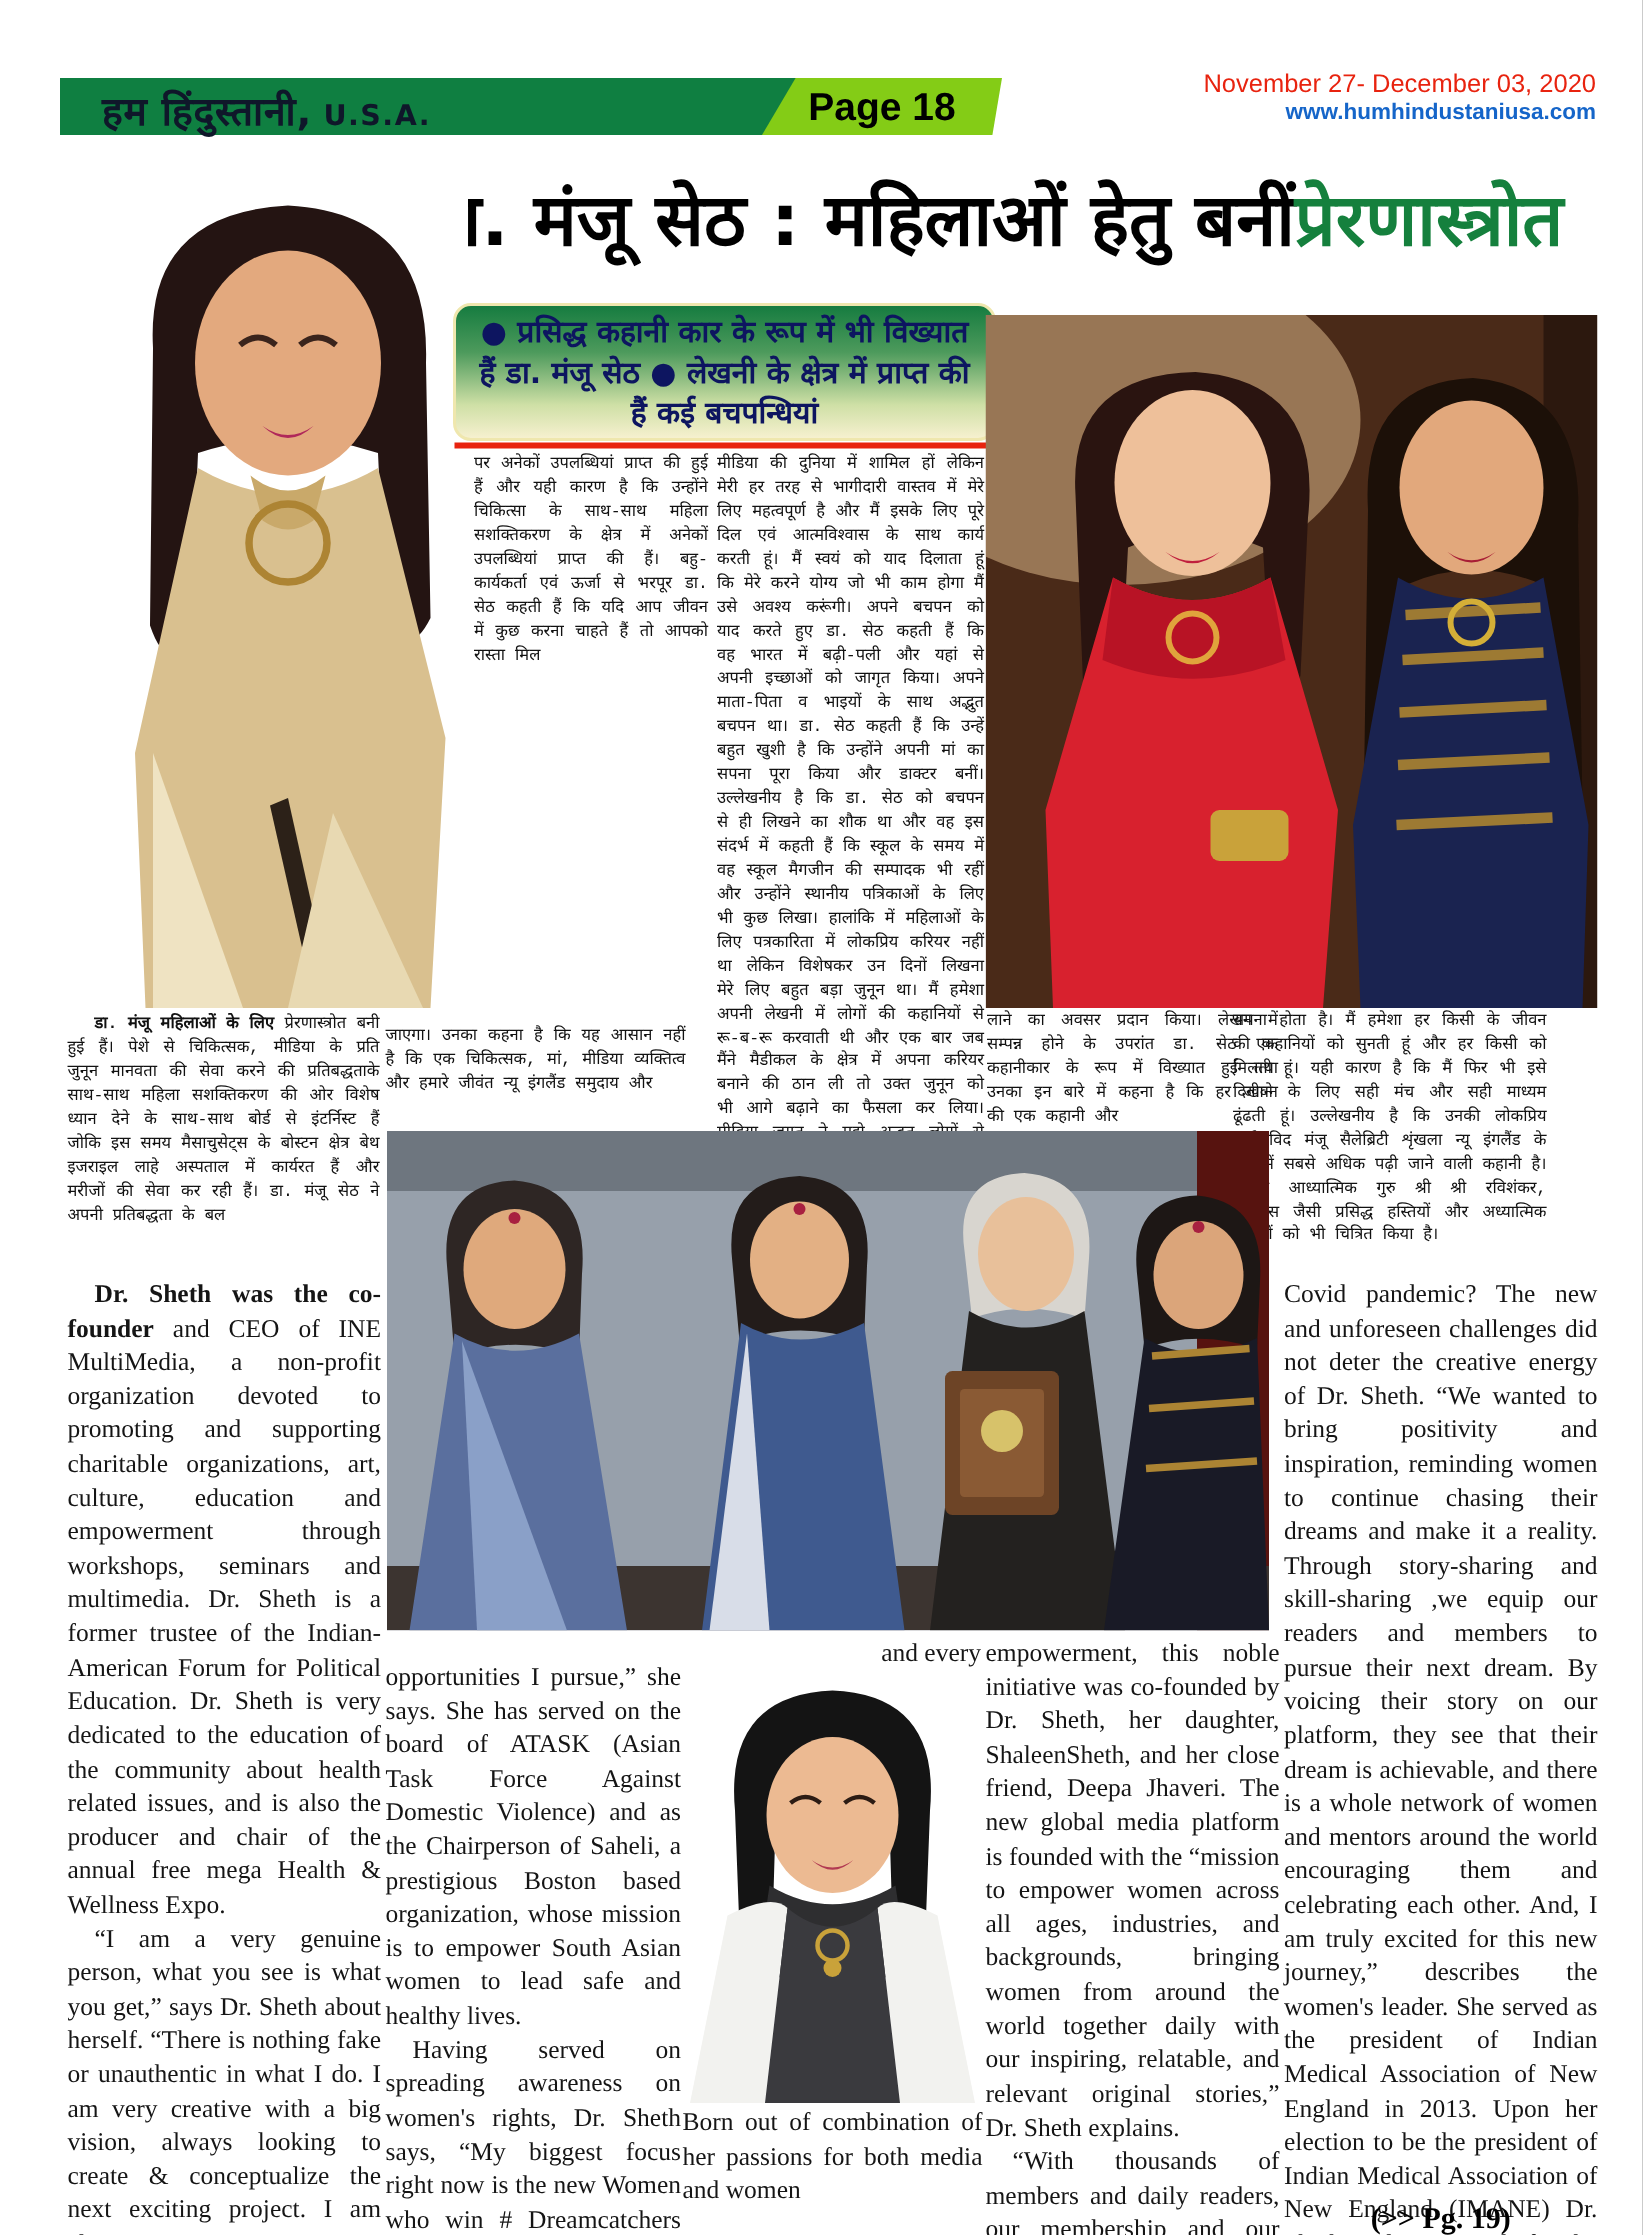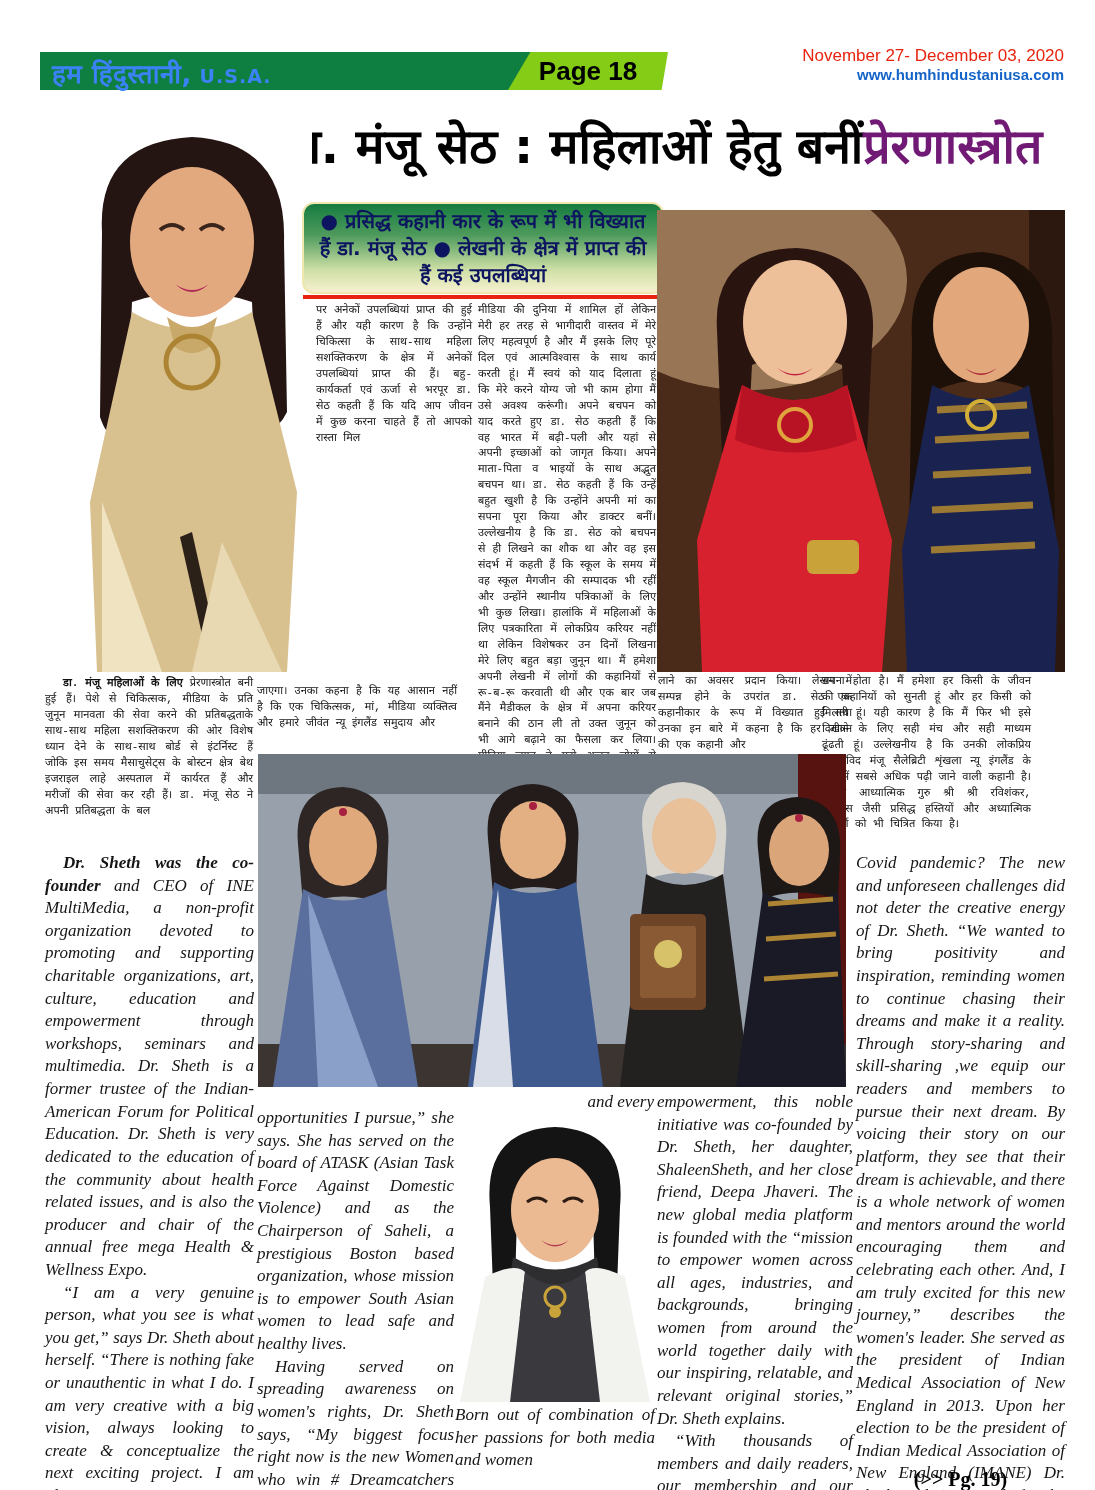--- a/index.html
+++ b/index.html
@@ -4,50 +4,50 @@
 <style>
   * { margin:0; padding:0; box-sizing:border-box; }
   body { background:#777; font-family:"Liberation Sans", sans-serif; }
   .page {
     position:relative; width:1095px; height:1490px; margin:0 auto;
     background:#ffffff; overflow:hidden;
   }
   
   .mast-bar { position:absolute; left:40px; top:52px; width:505px; height:38px;
     background:#0f7f41; }
-  .mast-text { position:absolute; left:52px; top:55px; color:#3b82f6; font-weight:bold;
+  .mast-text { position:absolute; left:68px; top:55px; color:#0f172a; font-weight:bold;
     font-size:26px; letter-spacing:.5px; font-family:"DejaVu Sans", sans-serif; }
   .mast-text .suffix { font-size:19px; letter-spacing:1px; }
   .page-tab { position:absolute; left:508px; top:52px; width:160px; height:38px;
     background:#84cc16; clip-path:polygon(14% 0, 100% 0, 96% 100%, 0 100%);
     display:flex; align-items:center; justify-content:center; }
   .page-tab span { font-weight:bold; font-size:26px; color:#000; }
   .date-block { position:absolute; right:31px; top:46px; text-align:right; }
   .date-block .date { color:#e8230f; font-weight:normal; font-size:17px; }
   .date-block .site { color:#1565c9; font-weight:bold; font-size:15px; }
   
   .headline { position:absolute; left:255px; top:100px; width:815px; height:88px;
     display:flex; align-items:center; justify-content:center;
     font-family:"DejaVu Sans", sans-serif; font-weight:bold; font-size:48px;
     white-space:nowrap; }
   .headline .black { color:#000; }
-  .headline .red { color:#701a75; }
+  .headline .red { color:#15803d; }
   
   .subhead-box { position:absolute; left:302px; top:202px; width:362px; height:92px;
     border-radius:12px; border:2px solid #efe7ae;
     background:linear-gradient(180deg,#167c40 0%, #4d9a5c 35%, #cfe0a6 75%, #f6f0cf 100%);
     display:flex; align-items:center; justify-content:center; padding:4px 10px; }
   .subhead-box p { color:#0d1560; font-weight:bold; font-size:20px; line-height:1.35;
     text-align:center; font-family:"DejaVu Sans", sans-serif; }
   .red-rule { position:absolute; left:303px; top:295px; width:360px; height:4px; background:#e8230f; }
   
   .hi { position:absolute; font-family:Liberation Mono, monospace; color:#111;
     font-size:11px; line-height:1.45; text-align:justify; }
   .en { position:absolute; font-family:"Liberation Serif", serif; color:#151515;
-    font-size:17px; line-height:1.33; text-align:justify;font-style:italic; }
+    font-size:17px; line-height:1.33; text-align:justify; }
   .en p + p { text-indent:18px; }
   .bold-lead { font-weight:bold; }
   .spacer { float:left; clear:left; }
   .frag { text-align:right; }
   .pgref { position:absolute; left:856px; top:1420px; width:209px; text-align:center;
     font-family:"Liberation Serif", serif; font-weight:bold; font-size:20px; color:#000;margin-top:48px; }
   
   .photo { position:absolute; overflow:hidden; }
   .photo svg { display:block; width:100%; height:100%; }
 </style>
@@ -84,21 +84,21 @@
       <path d="M60 200 Q120 235 180 200 L225 380 L215 560 L25 560 L18 390 Z" fill="#d9c08f"></path>
       <path d="M95 205 q25 20 50 0 l-8 30 q-17 12 -34 0 Z" fill="#c9a96a"></path>
       <circle cx="120" cy="250" r="26" fill="none" stroke="#ad8433" stroke-width="5"></circle>
       <path d="M30 390 L90 560 L30 560 Z" fill="#efe3c2"></path>
       <path d="M120 420 L150 555 L138 558 L108 425 Z" fill="#2c2118"></path>
       <path d="M150 430 L210 560 L120 560 Z" fill="#e8d9b2"></path>
     </svg>
   </div>
 
   <div class="subhead-box">
-    <p>● प्रसिद्ध कहानी कार के रूप में भी विख्यात हैं डा. मंजू सेठ ●  लेखनी के क्षेत्र में प्राप्त की हैं कई उपलब्धियां</p>
+    <p>● प्रसिद्ध कहानी कार के रूप में भी विख्यात हैं डा. मंजू सेठ ●  लेखनी के क्षेत्र में प्राप्त की हैं कई बचपन्धियां</p>
   </div>
   <div class="red-rule"></div>
 
   <div class="hi" style="left:316px; top:303px; width:156px; height:345px;">
     <span class="spacer" style="width:0; height:148px;"></span>
     <span class="spacer" style="width:28px; height:44px;"></span>
     <span class="spacer" style="width:58px; height:44px;"></span>
     <span class="spacer" style="width:84px; height:44px;"></span>
     <span class="spacer" style="width:104px; height:66px;"></span>
     <span>पर अनेकों उपलब्धियां प्राप्त की हुई हैं और यही कारण है कि उन्होंने चिकित्सा के साथ-साथ महिला सशक्तिकरण के क्षेत्र में अनेकों उपलब्धियां प्राप्त की हैं। बहु-कार्यकर्ता एवं ऊर्जा से भरपूर डा. सेठ कहती हैं कि यदि आप जीवन में कुछ करना चाहते हैं तो आपको रास्ता मिल</span>

